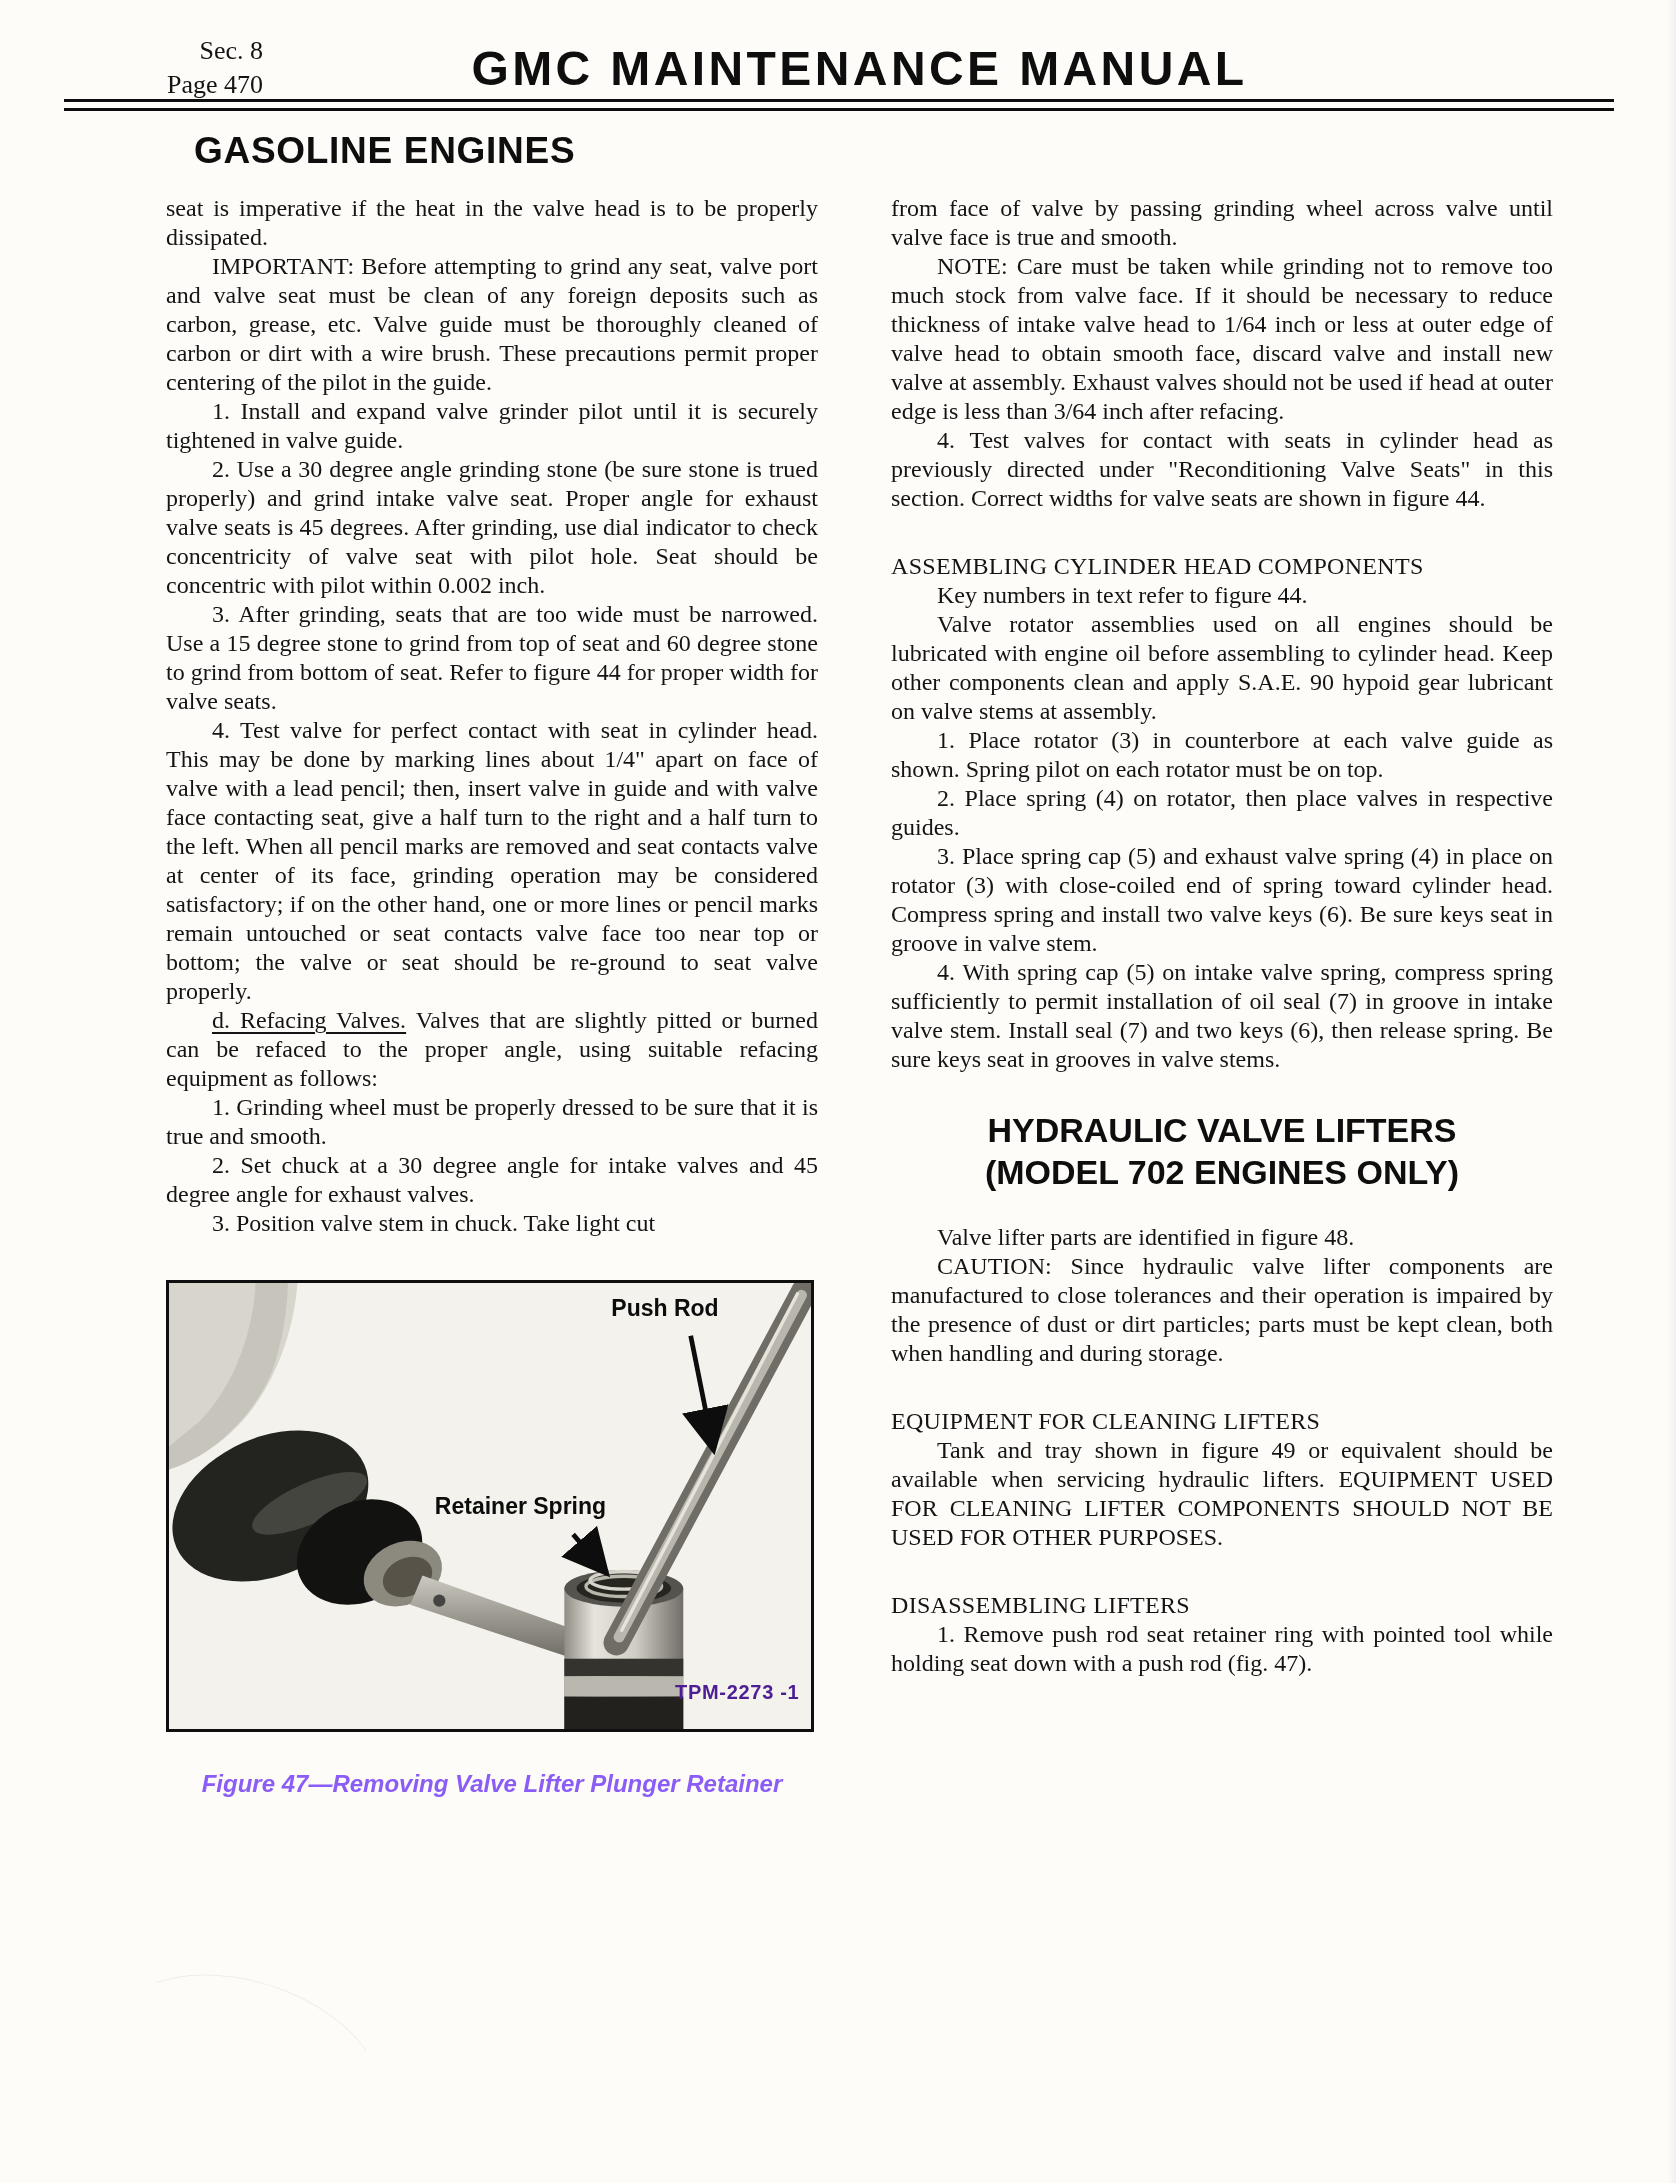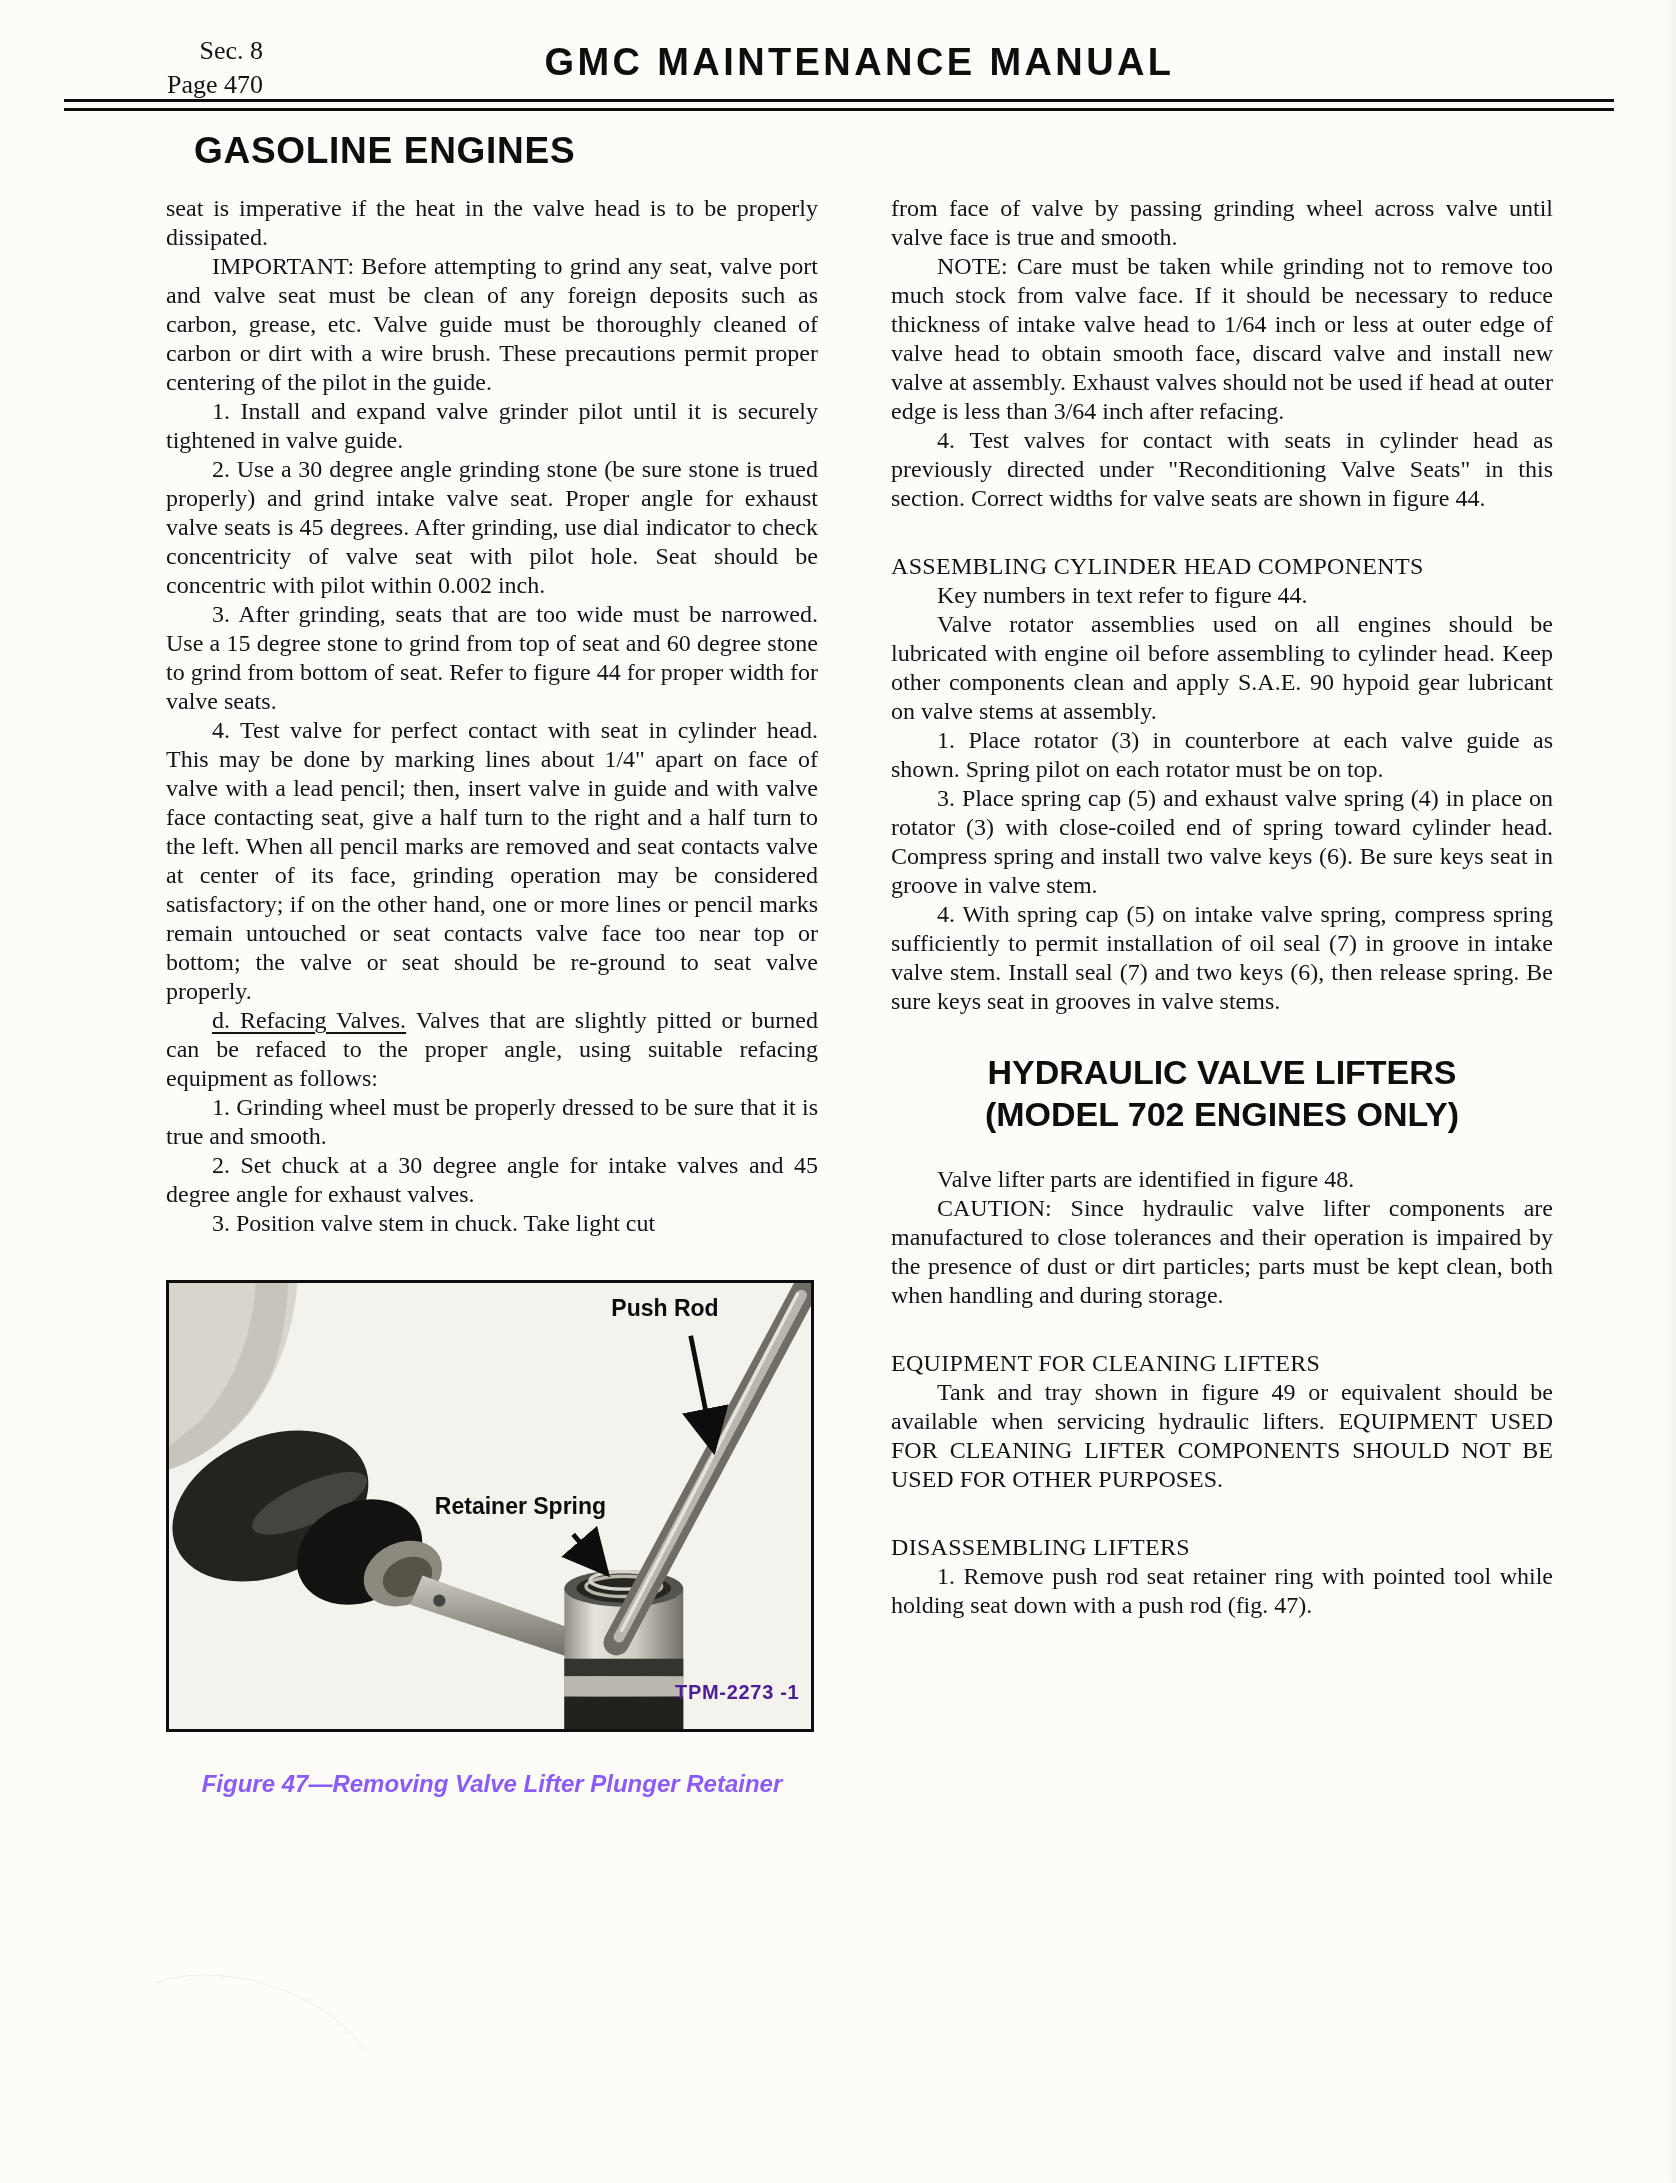--- a/index.html
+++ b/index.html
@@ -12,21 +12,21 @@
   .scan-edge-right { position:absolute; right:0; top:0; width:9.5px; height:100%;
     background:linear-gradient(to left,#e3e1dc,rgba(227,225,220,0)); opacity:.55; }
   .scan-arc { position:absolute; left:101px; top:1981px; width:284px; height:176px;
     border:1.4px solid #e6e4df; border-radius:50%; border-color:#e9e7e2 transparent transparent transparent;
     transform:rotate(18deg); opacity:.7; }
 
   
   .page-id { position:absolute; left:167px; top:34px; font-size:26px; line-height:34px;text-align:right; }
   .manual-title { position:absolute; left:166px; width:1387px; top:41px; margin:0;
     text-align:center; font-family:"Liberation Sans","DejaVu Sans",sans-serif;
-    font-weight:700; font-size:38px; letter-spacing:3.4px; color:#0e0e0e; }
+    font-weight:700; font-size:48px; letter-spacing:3.4px; color:#0e0e0e; }
   .rule { position:absolute; left:64px; width:1550px; height:3.4px; background:#0d0d0d; }
   .rule-1 { top:99px; } .rule-2 { top:108px; }
   .section-title { position:absolute; left:178px; top:114px; margin:16px;
     font-family:"Liberation Sans","DejaVu Sans",sans-serif; font-weight:700;
     font-size:37px; letter-spacing:0.7px; color:#0e0e0e; }
 
   
   .columns { position:absolute; left:166px; top:194px; width:1387px; display:flex; }
   .col-left  { width:652px; margin-right:73px; }
   .col-right { width:662px; }
@@ -155,20 +155,21 @@
 
     <section class="col-right">
       <p class="cont">from face of valve by passing grinding wheel across valve until valve face is true and smooth.</p>
       <p>NOTE: Care must be taken while grinding not to remove too much stock from valve face. If it should be necessary to reduce thickness of intake valve head to 1/64 inch or less at outer edge of valve head to obtain smooth face, discard valve and install new valve at assembly. Exhaust valves should not be used if head at outer edge is less than 3/64 inch after refacing.</p>
       <p>4. Test valves for contact with seats in cylinder head as previously directed under "Reconditioning Valve Seats" in this section. Correct widths for valve seats are shown in figure 44.</p>
 
       <h3 class="run-head">ASSEMBLING CYLINDER HEAD COMPONENTS</h3>
       <p>Key numbers in text refer to figure 44.</p>
       <p>Valve rotator assemblies used on all engines should be lubricated with engine oil before assembling to cylinder head. Keep other components clean and apply S.A.E. 90 hypoid gear lubricant on valve stems at assembly.</p>
       <p>1. Place rotator (3) in counterbore at each valve guide as shown. Spring pilot on each rotator must be on top.</p>
+      <p>2. Place spring (4) on rotator, then place valves in respective guides.</p>
       <p>3. Place spring cap (5) and exhaust valve spring (4) in place on rotator (3) with close-coiled end of spring toward cylinder head. Compress spring and install two valve keys (6). Be sure keys seat in groove in valve stem.</p>
       <p>4. With spring cap (5) on intake valve spring, compress spring sufficiently to permit installation of oil seal (7) in groove in intake valve stem. Install seal (7) and two keys (6), then release spring. Be sure keys seat in grooves in valve stems.</p>
 
       <div class="big-heading">
         <div>HYDRAULIC VALVE LIFTERS</div>
         <div>(MODEL 702 ENGINES ONLY)</div>
       </div>
 
       <p>Valve lifter parts are identified in figure 48.</p>
       <p>CAUTION: Since hydraulic valve lifter components are manufactured to close tolerances and their operation is impaired by the presence of dust or dirt particles; parts must be kept clean, both when handling and during storage.</p>

